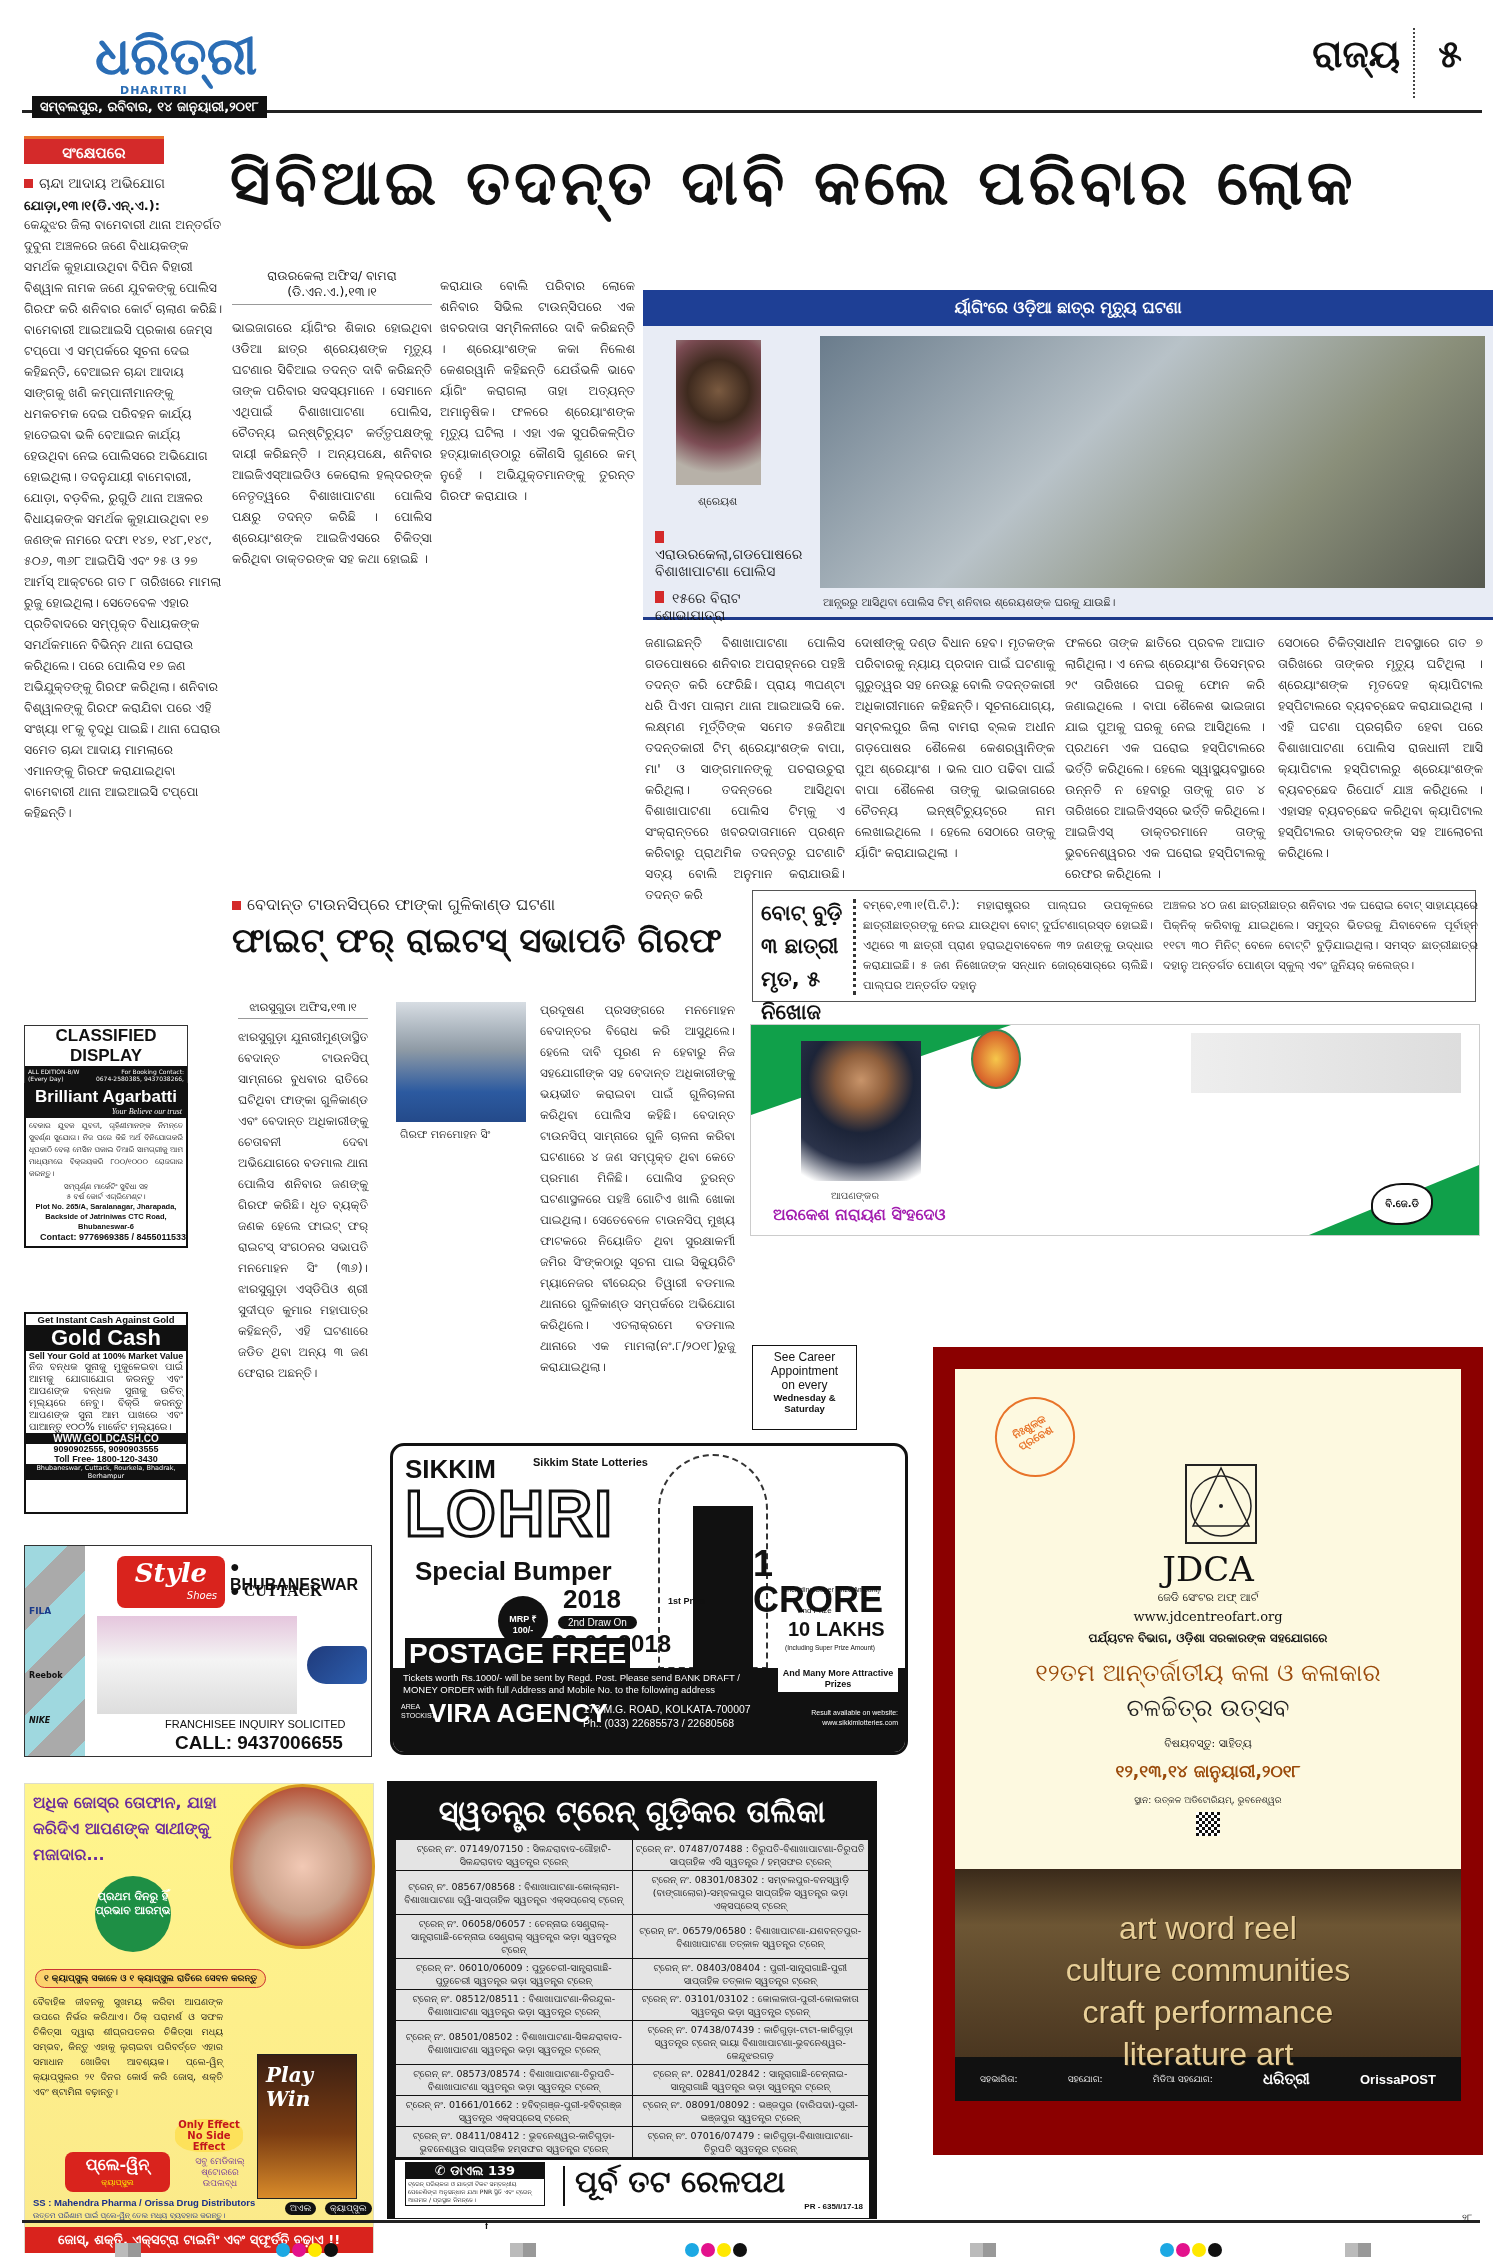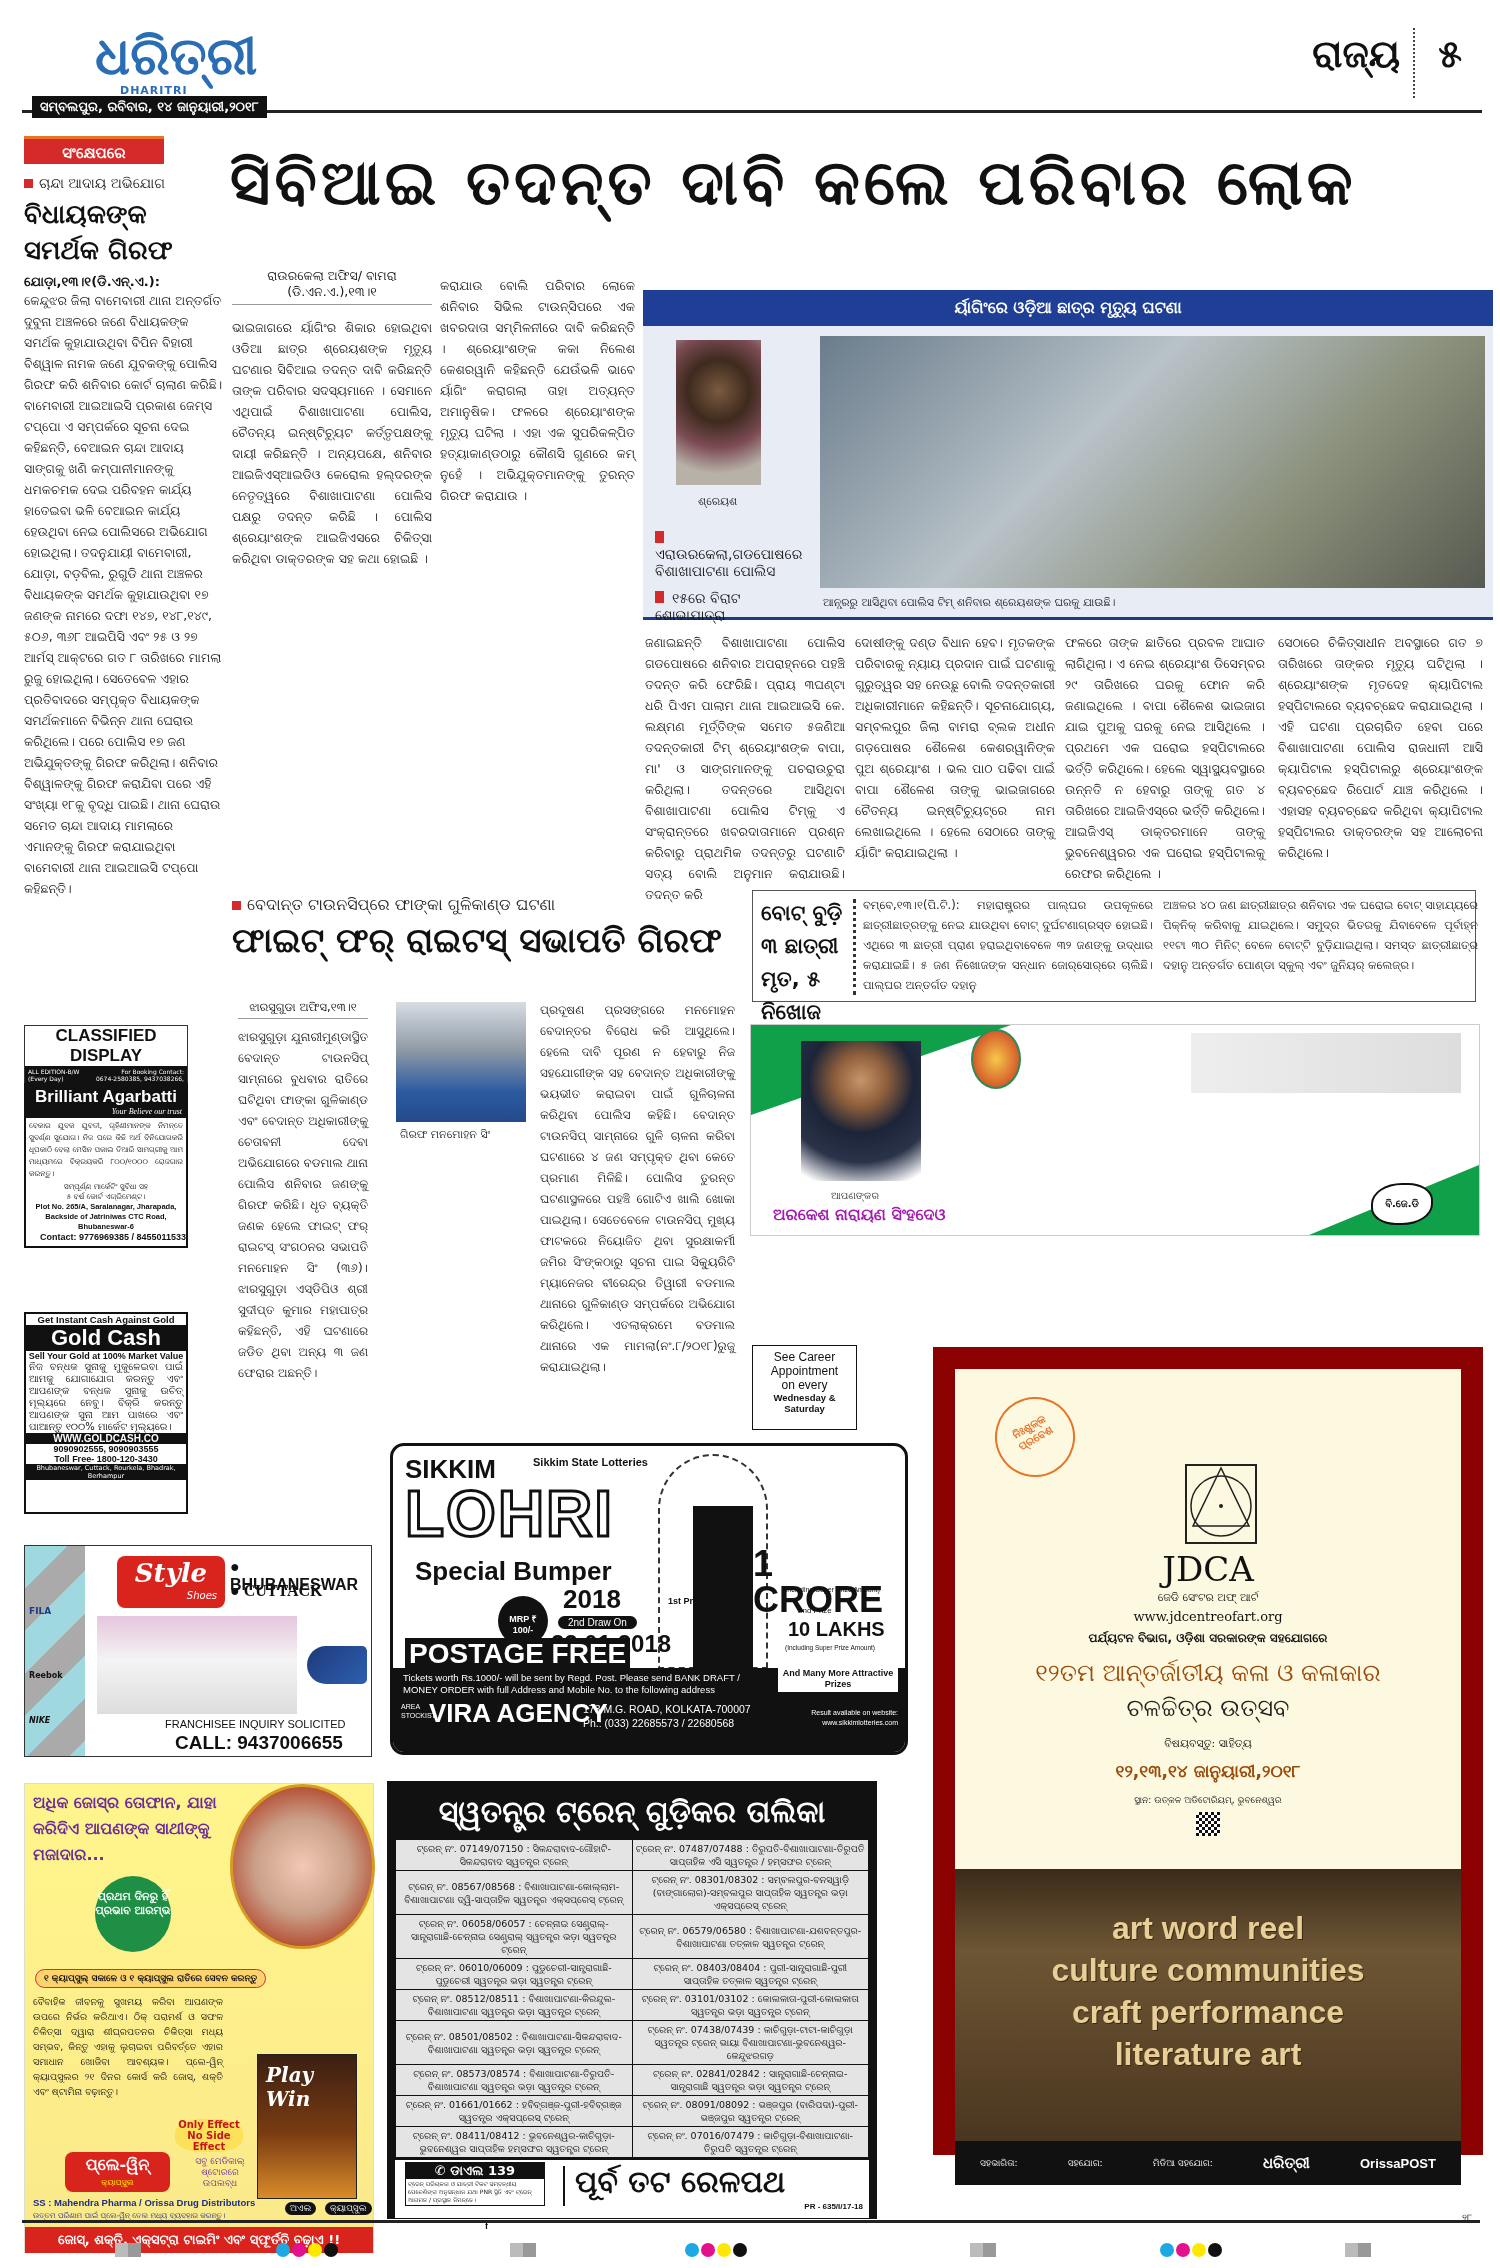--- a/index.html
+++ b/index.html
@@ -39,21 +39,20 @@
 <div class="abs logo-sub">DHARITRI</div>
 <div class="abs rule-top"></div>
 <div class="abs dateline">ସମ୍ବଲପୁର, ରବିବାର, ୧୪ ଜାନୁୟାରୀ,୨୦୧୮</div>
 <div class="abs section-head">ରାଜ୍ୟ</div>
 <div class="abs page-sep"></div>
 <div class="abs page-no">୫</div>
 
 <div class="abs brief-tag">ସଂକ୍ଷେପରେ</div>
 <div class="abs" style="left:24px;top:175px;width:200px">
   <div class="kicker"><span class="sq"></span><span>ଚାନ୍ଦା ଆଦାୟ ଅଭିଯୋଗ</span></div>
-  <div style="font-size:26px;font-weight:bold;line-height:36px;margin-top:4px">ବିଧାୟକଙ୍କ ସମର୍ଥକ ଗିରଫ</div>
   <div style="font-size:13px;font-weight:bold;margin-top:6px">ଯୋଡ଼ା,୧୩।୧(ଡି.ଏନ୍.ଏ.):</div>
   <div class="col-text" style="text-align:left">କେନ୍ଦୁଝର ଜିଲା ବାମେବାରୀ ଥାନା ଅନ୍ତର୍ଗତ ଦୁବୁନା ଅଞ୍ଚଳରେ ଜଣେ ବିଧାୟକଙ୍କ ସମର୍ଥକ କୁହାଯାଉଥିବା ବିପିନ ବିହାରୀ ବିଶ୍ୱାଳ ନାମକ ଜଣେ ଯୁବକଙ୍କୁ ପୋଲିସ ଗିରଫ କରି ଶନିବାର କୋର୍ଟ ଚାଲାଣ କରିଛି। ବାମେବାରୀ ଆଇଆଇସି ପ୍ରକାଶ ଜେମ୍ସ ଟପ୍ପୋ ଏ ସମ୍ପର୍କରେ ସୂଚନା ଦେଇ କହିଛନ୍ତି, ବେଆଇନ ଚାନ୍ଦା ଆଦାୟ ସାଙ୍ଗକୁ ଖଣି କମ୍ପାନୀମାନଙ୍କୁ ଧମକଚମକ ଦେଇ ପରିବହନ କାର୍ଯ୍ୟ ହାତେଇବା ଭଳି ବେଆଇନ କାର୍ଯ୍ୟ ହେଉଥିବା ନେଇ ପୋଲିସରେ ଅଭିଯୋଗ ହୋଇଥିଲା। ତଦନୁଯାୟୀ ବାମେବାରୀ, ଯୋଡ଼ା, ବଡ଼ବିଲ, ରୁଗୁଡି ଥାନା ଅଞ୍ଚଳର ବିଧାୟକଙ୍କ ସମର୍ଥକ କୁହାଯାଉଥିବା ୧୭ ଜଣଙ୍କ ନାମରେ ଦଫା ୧୪୭, ୧୪୮,୧୪୯, ୫୦୬, ୩୬୮ ଆଇପିସି ଏବଂ ୨୫ ଓ ୨୭ ଆର୍ମସ୍ ଆକ୍ଟରେ ଗତ ୮ ତାରିଖରେ ମାମଲା ରୁଜୁ ହୋଇଥିଲା। ସେତେବେଳ ଏହାର ପ୍ରତିବାଦରେ ସମ୍ପୃକ୍ତ ବିଧାୟକଙ୍କ ସମର୍ଥକମାନେ ବିଭିନ୍ନ ଥାନା ଘେରାଉ କରିଥିଲେ। ପରେ ପୋଲିସ ୧୭ ଜଣ ଅଭିଯୁକ୍ତଙ୍କୁ ଗିରଫ କରିଥିଲା। ଶନିବାର ବିଶ୍ୱାଳଙ୍କୁ ଗିରଫ କରାଯିବା ପରେ ଏହି ସଂଖ୍ୟା ୧୮କୁ ବୃଦ୍ଧି ପାଇଛି। ଥାନା ଘେରାଉ ସମେତ ଚାନ୍ଦା ଆଦାୟ ମାମଲାରେ ଏମାନଙ୍କୁ ଗିରଫ କରାଯାଇଥିବା ବାମେବାରୀ ଥାନା ଆଇଆଇସି ଟପ୍ପୋ କହିଛନ୍ତି।</div>
 </div>
 
 <div class="abs headline-main">ସିବିଆଇ ତଦନ୍ତ ଦାବି କଲେ ପରିବାର ଲୋକ</div>
 
 <div class="abs" style="left:232px;top:268px;width:200px">
   <div class="byline">
       <div>ରାଉରକେଲା ଅଫିସ/ ବାମରା</div>
       <div>(ଡି.ଏନ.ଏ.),୧୩।୧</div>
@@ -299,21 +298,21 @@
     <div class="abs" style="left:0;top:262px;width:100%;font-size:12px;font-weight:bold">ପର୍ଯ୍ୟଟନ ବିଭାଗ, ଓଡ଼ିଶା ସରକାରଙ୍କ ସହଯୋଗରେ</div>
     <div class="abs" style="left:0;top:290px;width:100%;font-size:24px;color:#9a4a0a">୧୨ତମ ଆନ୍ତର୍ଜାତୀୟ କଳା ଓ କଳାକାର</div>
     <div class="abs" style="left:0;top:325px;width:100%;font-size:24px;color:#222">ଚଳଚ୍ଚିତ୍ର ଉତ୍ସବ</div>
     <div class="abs" style="left:0;top:368px;width:100%;font-size:11px">ବିଷୟବସ୍ତୁ: ସାହିତ୍ୟ</div>
     <div class="abs" style="left:0;top:392px;width:100%;font-size:17px;font-weight:bold;color:#9a4a0a">୧୨,୧୩,୧୪ ଜାନୁୟାରୀ,୨୦୧୮</div>
   </div>
   <div style="background:#fdf9e0;height:80px;position:relative;text-align:center">
     <div style="font-size:9px;padding-top:6px">ସ୍ଥାନ: ଉତ୍କଳ ଅଡିଟୋରିୟମ୍, ଭୁବନେଶ୍ୱର</div>
     <div style="width:24px;height:24px;margin:6px auto 0;background:repeating-conic-gradient(#111 0 25%,#fff 0 50%) 0 0/6px 6px"></div>
   </div>
-  <div style="height:272px;background:linear-gradient(#3a2a1a,#6d5634 30%,#4a3620);padding-top:38px;text-align:center;font-family:'Liberation Sans',sans-serif;font-weight:bold;font-size:32px;line-height:42px;color:#e8cf98;text-shadow:1px 1px 0 #3a2a14">
+  <div style="height:188px;background:linear-gradient(#3a2a1a,#6d5634 30%,#4a3620);padding-top:38px;text-align:center;font-family:'Liberation Sans',sans-serif;font-weight:normal;font-size:32px;line-height:42px;color:#e8cf98;text-shadow:1px 1px 0 #3a2a14">
     <div>art word reel</div>
     <div>culture communities</div>
     <div>craft performance</div>
     <div>literature art</div>
   </div>
   <div style="height:44px;background:#111;color:#fff;display:flex;align-items:center;justify-content:space-around;font-size:9px">
     <span>ସହଭାଗିତା:</span>
     <span>ସହଯୋଗ:</span>
     <span>ମିଡିଆ ସହଯୋଗ:</span>
     <span style="font-size:15px;font-weight:bold">ଧରିତ୍ରୀ</span>

